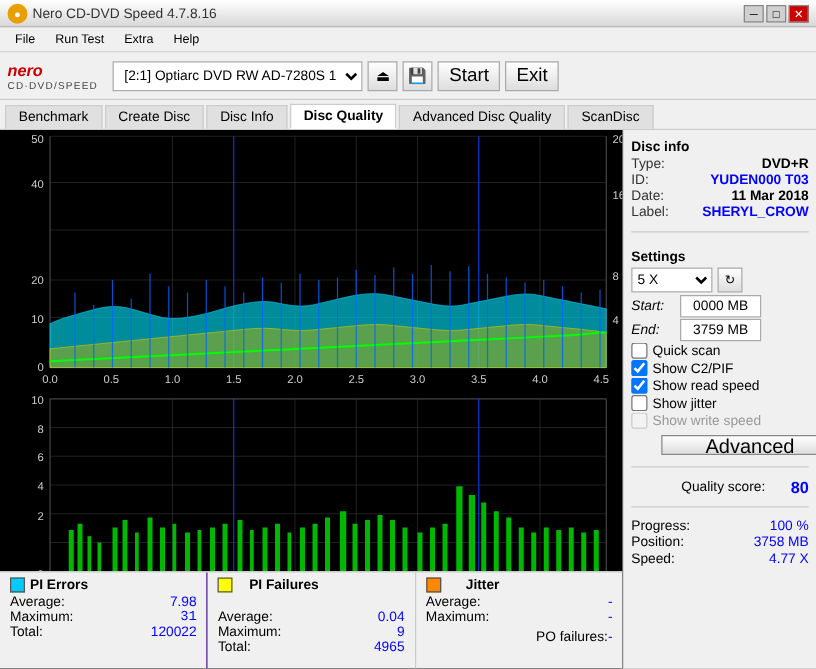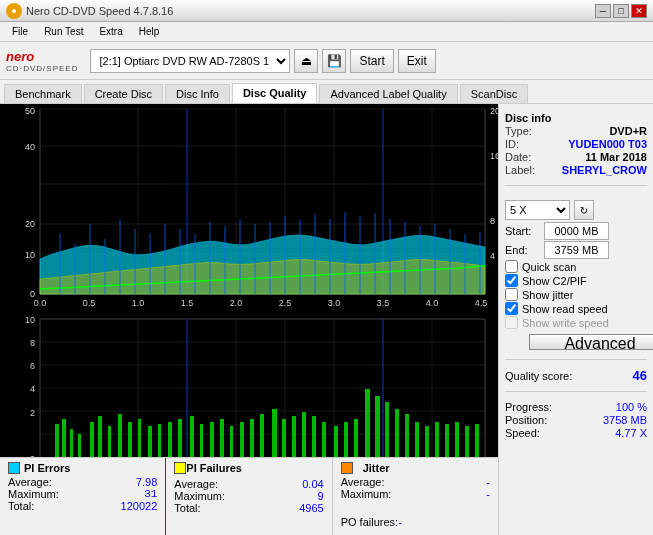--- a/index.html
+++ b/index.html
@@ -17,21 +17,21 @@
     .menu-bar { background: #f0f0f0; height: 20px; display: flex; align-items: center; padding: 0 4px; border-bottom: 1px solid #ccc; }
     .menu-item { padding: 2px 8px; font-size: 10px; cursor: pointer; }
     
     
     .toolbar { background: #f0f0f0; height: 38px; display: flex; align-items: center; padding: 0 6px; gap: 4px; border-bottom: 1px solid #ccc; }
     .logo { display: flex; flex-direction: column; margin-right: 8px; }
     .logo-top { font-size: 13px; font-weight: bold; color: #000; }
     .logo-top span { color: #c00; }
     .logo-bottom { font-size: 8px; color: #444; letter-spacing: 1px; }
     .drive-select { width: 200px; height: 24px; border: 1px solid #aaa; background: white; font-size: 11px; padding: 0 4px; }
-    .toolbar-btn { height: 24px; padding: 0 8px; border: 1px solid #aaa; background: linear-gradient(to bottom, #fff, #ddd); cursor: pointer; font-size: 12px; }
+    .toolbar-btn { height: 24px; padding: 0 8px; border: 1px solid #aaa; background: linear-gradient(to bottom, #fff, #ddd); cursor: pointer; font-size: 15px; }
     .toolbar-icon-btn { width: 24px; height: 24px; border: 1px solid #aaa; background: linear-gradient(to bottom, #fff, #ddd); cursor: pointer; display: flex; align-items: center; justify-content: center; font-size: 12px; }
     
     
     .tab-bar { background: #f0f0f0; height: 24px; display: flex; align-items: flex-end; padding: 0 4px; border-bottom: 1px solid #ccc; }
     .tab { padding: 3px 10px; border: 1px solid #ccc; border-bottom: none; font-size: 11px; cursor: pointer; background: #e0e0e0; margin-right: 2px; }
     .tab.active { background: white; border-bottom: 1px solid white; font-weight: bold; }
     
     
     .main { display: flex; height: calc(535px - 22px - 20px - 38px - 24px); }
     
@@ -47,21 +47,21 @@
     .info-label { color: #333; }
     .info-value { color: #0000ff; font-weight: bold; text-align: center; }
     .info-value.black { color: #000; }
     
     .settings-group { margin-top: 4px; }
     .speed-row { display: flex; align-items: center; gap: 4px; margin: 2px 0; }
     .speed-select { width: 65px; height: 20px; font-size: 11px; border: 1px solid #aaa; background: white; }
     .refresh-btn { width: 20px; height: 20px; border: 1px solid #aaa; background: linear-gradient(to bottom, #fff, #ddd); cursor: pointer; display: flex; align-items: center; justify-content: center; font-size: 10px; }
     
     .mb-row { display: flex; align-items: center; gap: 4px; margin: 1px 0; }
-    .mb-label { font-size: 11px; width: 35px; }
+    .mb-label { font-size: 11px; width: 35px; font-style: italic; }
     .mb-input { width: 65px; height: 18px; border: 1px solid #aaa; background: white; font-size: 11px; text-align: center; }
     
     .checkbox-row { display: flex; align-items: center; gap: 4px; margin: 1px 0; font-size: 11px; }
     .checkbox-row input { margin: 0; }
     
     .advanced-btn { width: 100%; height: 16px; background: linear-gradient(to bottom, #fff, #ddd); border: 1px solid #888; cursor: pointer; font-size: 16px; margin-top: 4px; margin-left: 24px; }
     .quality-score { color: #0000ff; font-size: 13px; font-weight: bold; }
     
     .progress-row { display: flex; justify-content: space-between; font-size: 11px; margin: 1px 0; }
     .progress-val { color: #0000ff; }
@@ -100,21 +100,21 @@
   <div class="toolbar-icon-btn">💾</div>
   <button class="toolbar-btn">Start</button>
   <button class="toolbar-btn">Exit</button>
 </div>
 
 <div class="tab-bar">
   <div class="tab">Benchmark</div>
   <div class="tab">Create Disc</div>
   <div class="tab">Disc Info</div>
   <div class="tab active">Disc Quality</div>
-  <div class="tab">Advanced Label Quality</div>
+  <div class="tab">Advanced Disc Quality</div>
   <div class="tab">ScanDisc</div>
 </div>
 
 <div class="main">
 
   <div class="chart-area">
     <svg width="100%" height="100%" viewBox="0 0 498 431" preserveAspectRatio="none">
 
       <rect width="498" height="431" fill="#000"></rect>
 
@@ -298,52 +298,52 @@
           <span>Maximum:</span>
           <span style="color:#0000ff;font-family:Liberation Mono, monospace;">31</span>
         </div>
         <div style="display:flex;justify-content:space-between;font-size:11px;">
           <span>Total:</span>
           <span style="color:#0000ff;">120022</span>
         </div>
       </div>
 
       <div style="flex:1;padding:4px 8px;border-right:1px solid #ccc;">
-        <div style="display:flex;align-items:center;gap:0;margin-bottom:4px;">
+        <div style="display:flex;align-items:center;gap:13px;margin-bottom:14px;">
           <div style="width:12px;height:12px;background:#ffff00;border:1px solid #555;"></div>
           <span style="font-size:11px;font-weight:bold;">PI Failures</span>
         </div>
         <div style="display:flex;justify-content:space-between;font-size:11px;">
           <span>Average:</span>
           <span style="color:#0000ff;">0.04</span>
         </div>
         <div style="display:flex;justify-content:space-between;font-size:11px;">
           <span>Maximum:</span>
           <span style="color:#0000ff;">9</span>
         </div>
         <div style="display:flex;justify-content:space-between;font-size:11px;">
           <span>Total:</span>
           <span style="color:#0000ff;">4965</span>
         </div>
       </div>
 
       <div style="flex:1;padding:4px 8px;">
-        <div style="display:flex;align-items:center;gap:10px;margin-bottom:2px;">
+        <div style="display:flex;align-items:center;gap:20px;margin-bottom:2px;">
           <div style="width:12px;height:12px;background:#ff8800;border:1px solid #555;"></div>
           <span style="font-size:11px;font-weight:bold;">Jitter</span>
         </div>
         <div style="display:flex;justify-content:space-between;font-size:11px;">
           <span>Average:</span>
           <span style="color:#0000ff;">-</span>
         </div>
         <div style="display:flex;justify-content:space-between;font-size:11px;">
           <span>Maximum:</span>
           <span style="color:#0000ff;">-</span>
         </div>
-        <div style="display:flex;justify-content:flex-start;font-size:11px;margin-top:16px;">
+        <div style="display:flex;justify-content:flex-end;font-size:11px;margin-top:4px;">
           <span>PO failures:</span>
           <span style="color:#0000ff;">-</span>
         </div>
       </div>
     </div>
   </div>
 
   <div class="right-panel">
 
     <div>
@@ -362,20 +362,21 @@
       </div>
       <div class="info-row">
         <span class="info-label">Label:</span>
         <span class="info-value">SHERYL_CROW</span>
       </div>
     </div>
 
     <hr style="border:none;border-top:1px solid #ccc;margin:4px 0;">
 
     <div class="settings-group">
+      <div class="section-title">Settings</div>
       <div class="speed-row">
         <select class="speed-select">
           <option>5 X</option>
           <option>1 X</option>
           <option>2 X</option>
           <option>4 X</option>
           <option>8 X</option>
           <option>Maximum</option>
         </select>
         <div class="refresh-btn">↻</div>
@@ -390,39 +391,39 @@
       </div>
       <div class="checkbox-row">
         <input type="checkbox" id="quickscan" style="">
         <label for="quickscan">Quick scan</label>
       </div>
       <div class="checkbox-row">
         <input type="checkbox" id="c2pif" checked="" style="">
         <label for="c2pif">Show C2/PIF</label>
       </div>
       <div class="checkbox-row">
+        <input type="checkbox" id="readspeed" checked="" style="">
+        <label for="readspeed">Show read speed</label>
+      </div>
+      <div class="checkbox-row">
         <input type="checkbox" id="jitter" style="">
         <label for="jitter">Show jitter</label>
-      </div>
-      <div class="checkbox-row">
-        <input type="checkbox" id="readspeed" checked="" style="">
-        <label for="readspeed">Show read speed</label>
       </div>
       <div class="checkbox-row">
         <input type="checkbox" id="writespeed" disabled="" style="">
         <label for="writespeed" style="color:#999;">Show write speed</label>
       </div>
       <button class="advanced-btn">Advanced</button>
     </div>
 
     <hr style="border:none;border-top:1px solid #ccc;margin:4px 0;">
 
     <div style="display:flex;justify-content:space-between;align-items:center;">
-      <span style="font-size:11px;">Quality score:</span>
-      <span class="quality-score">46</span>
+      <span style="font-size:11px;margin-left:40px;">Quality score:</span>
+      <span class="quality-score">80</span>
     </div>
 
     <hr style="border:none;border-top:1px solid #ccc;margin:4px 0;">
 
     <div style="font-size:11px;">
       <div class="progress-row">
         <span>Progress:</span>
         <span class="progress-val">100 %</span>
       </div>
       <div class="progress-row">

